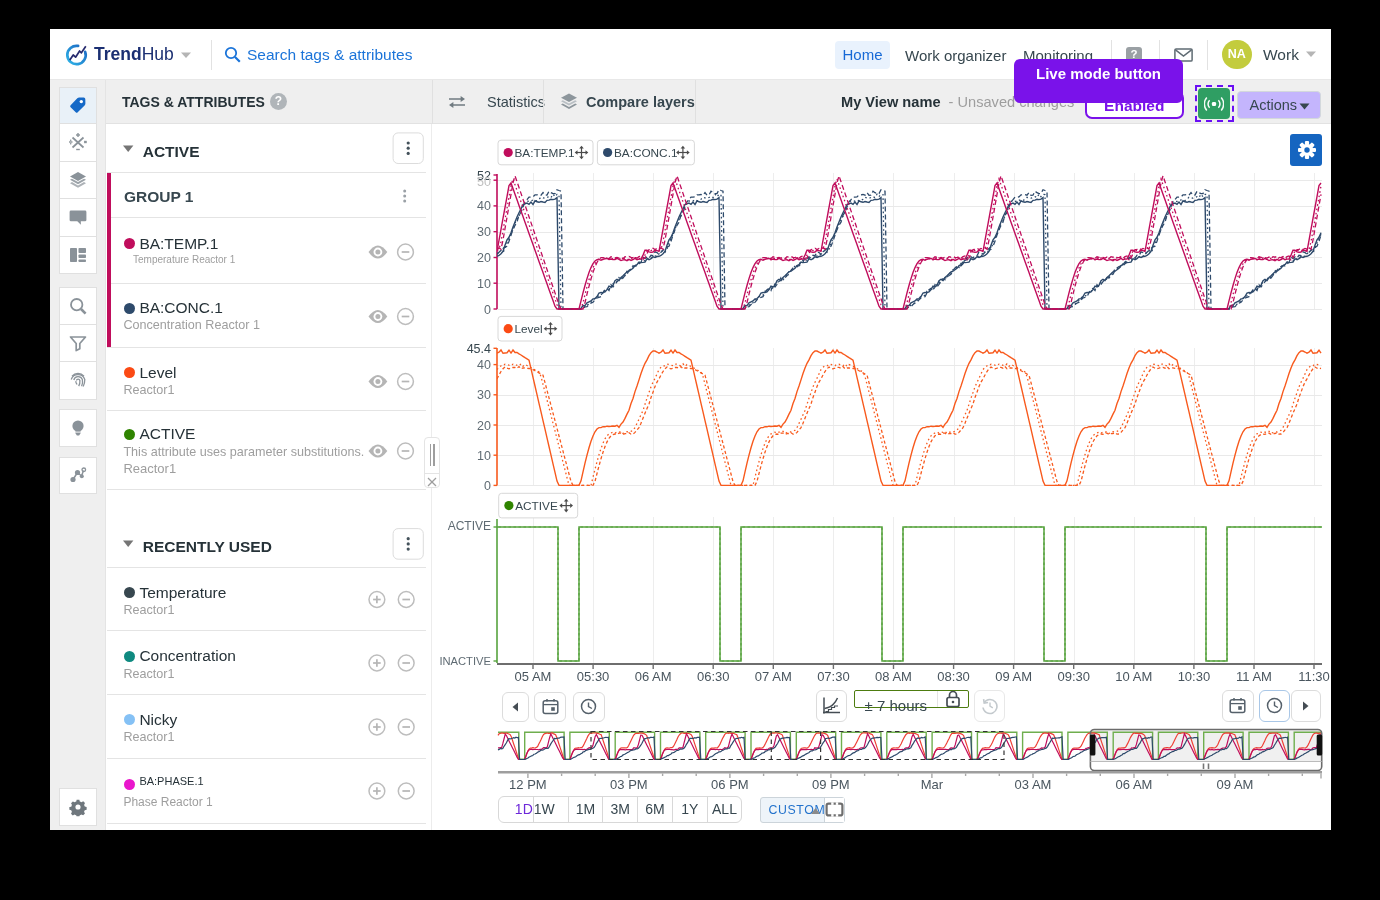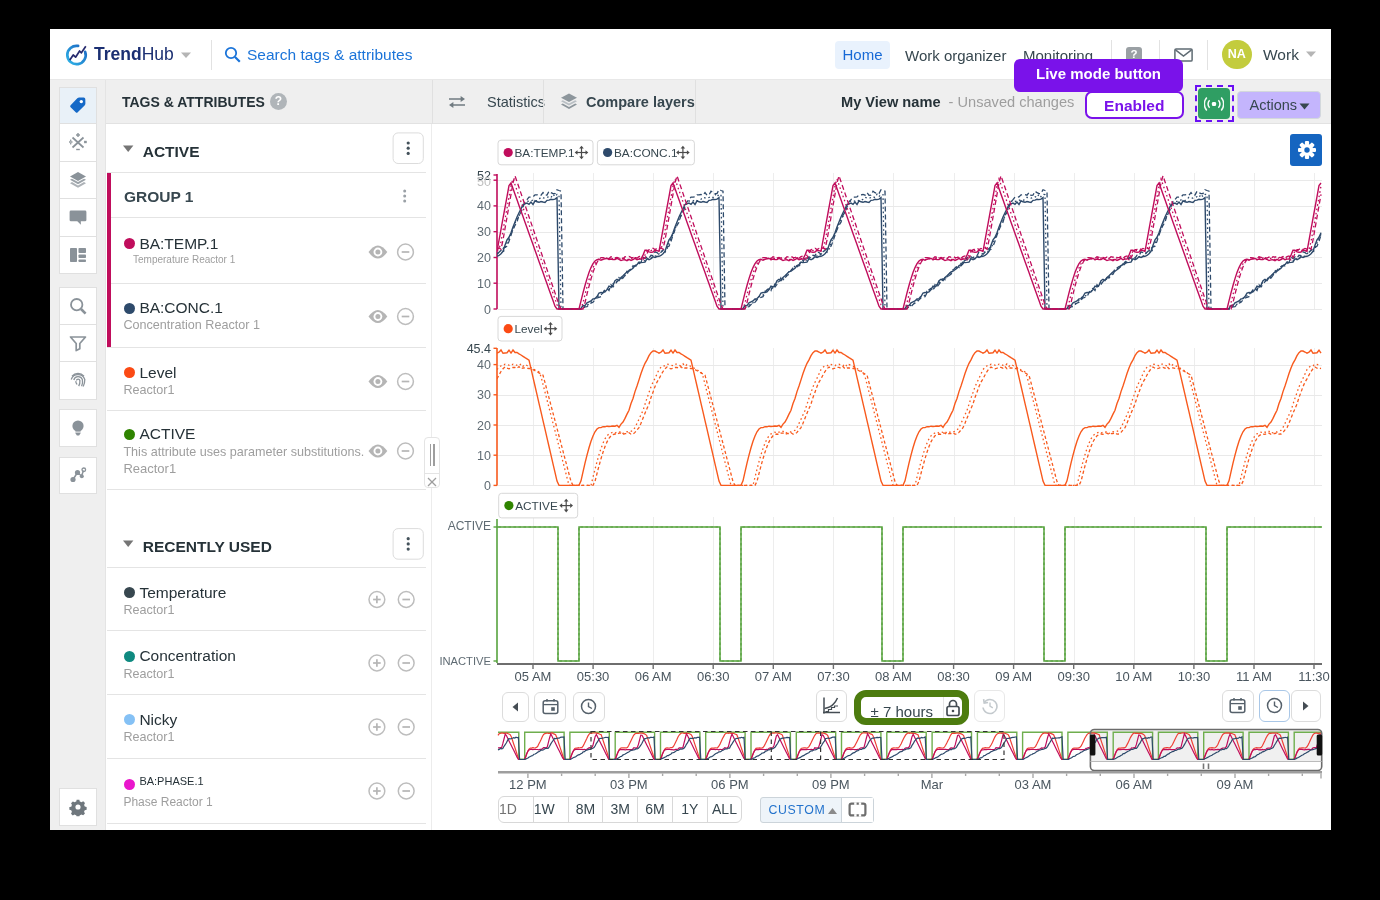--- a/index.html
+++ b/index.html
@@ -70,21 +70,21 @@
           <path d="M14.4,4.2 a5.4,5.4 0 0 1 0,7.6"></path>
           <path d="M2.8,1.6 a9.6,9.6 0 0 0 0,12.8" opacity="0.95"></path>
           <path d="M17.2,1.6 a9.6,9.6 0 0 1 0,12.8" opacity="0.95"></path>
         </g>
         <rect x="7.9" y="5.9" width="4.2" height="4.2" rx="1.3" fill="#fff"></rect>
       </svg>
     </div>
     <div class="abs" style="left:1186.5px;top:62px;width:84.5px;height:28px;background:#c4b5fd;border:1px solid #d3d8dc;border-radius:4px;font-size:14.5px;color:#37474f;text-align:left;line-height:26px;padding-left:12px">Actions<svg width="11" height="7" style="position:absolute;right:10px;top:11px">
         <path d="M0.5,0.5 h10 l-5,6 Z" fill="#37474f"></path>
       </svg></div>
-    <div class="abs" style="left:963.6px;top:29.6px;width:169.9px;height:33px;background:#7a12ea;border-radius:6px;color:#fff;font-size:15px;font-weight:bold;text-align:center;line-height:29.6px;z-index:50">Live mode button</div>
+    <div class="abs" style="left:963.6px;top:29.6px;width:169.9px;height:44px;background:#7a12ea;border-radius:6px;color:#fff;font-size:15px;font-weight:bold;text-align:center;line-height:29.6px;z-index:50">Live mode button</div>
     <div class="abs" style="left:0;top:51px;width:56px;height:749.6px;background:#efefef;border-right:1px solid #e4e4e4"></div>
     <div class="abs" style="left:8.5px;top:57.7px;width:38px;height:37.5px;background:#e9f1f8;border:1px solid #e0e0e0;border-top-width:1px;display:flex;align-items:center;justify-content:center">
       <svg width="20" height="20" viewBox="0 0 20 20" style="">
         <path d="M2.6,10.2 L9.3,3.2 q0.8,-0.8 1.9,-0.8 l4.6,0.1 q1.4,0 1.5,1.5 l0.1,4.6 q0,1.1 -0.8,1.9 l-6.9,6.8 q-1,1 -2,0 l-5.1,-5.1 q-1,-1 0,-2 Z" fill="#1569c7"></path>
         <circle cx="13.3" cy="6.6" r="1.7" fill="#fff"></circle>
       </svg>
     </div>
     <div class="abs" style="left:8.5px;top:95.2px;width:38px;height:37.5px;background:#fff;border:1px solid #e0e0e0;border-top-width:0px;display:flex;align-items:center;justify-content:center">
       <svg width="20" height="20" viewBox="0 0 20 20" style="">
         <g stroke="#8a9299" stroke-width="1.7" fill="none">
@@ -533,21 +533,21 @@
     <div class="btn" style="left:766.4px;top:661.1px;width:30.8px;height:31.8px;border-color:#dcdcdc;">
       <svg width="19" height="19" viewBox="0 0 19 19" style="">
         <g fill="none" stroke="#454d54" stroke-width="1.5">
           <path d="M2,1.5 v16"></path>
           <path d="M1,16.5 h17"></path>
           <path d="M2.5,12.5 q6,-1 9,-4.5 q2.5,-2.6 4,-6"></path>
           <path d="M3.5,15.5 h3 v-2 h3 v-2 h3 v-1.5 h3.5" stroke-width="1.2"></path>
         </g>
       </svg>
     </div>
-    <div class="abs" style="left:803.9px;top:661.1px;width:115.1px;height:35px;background:#fff;border:7px solid #4d7c0f;border-radius:12px;display:flex">
+    <div class="abs" style="left:803.9px;top:661.1px;width:115.1px;height:18px;background:#fff;border:1px solid #4d7c0f;border-radius:2px;display:flex">
       <div style="width:81.9px;text-align:center;line-height:30px;font-size:15px;color:#37474f">± 7 hours</div>
       <div style="flex:1;border-left:1px solid #e4e4e4;display:flex;align-items:center;justify-content:center">
         <svg width="16" height="18" viewBox="0 0 16 18" style="">
           <rect x="2" y="7.5" width="12" height="9" rx="1.8" fill="none" stroke="#454d54" stroke-width="1.7"></rect>
           <path d="M4.5,7.5 v-2.5 a3.5,3.5 0 0 1 7,0 v2.5" fill="none" stroke="#454d54" stroke-width="1.7"></path>
           <circle cx="8" cy="12" r="1.3" fill="#454d54"></circle>
         </svg>
       </div>
     </div>
     <div class="btn" style="left:924px;top:661.1px;width:31px;height:31.8px;border-color:#e8e8e8;">
@@ -625,29 +625,29 @@
       <text x="1134.0" y="788.5" font-size="13" fill="#49555e" text-anchor="middle">06 AM</text>
       <line x1="1167.6" y1="773.5" x2="1167.6" y2="776.0" stroke="#a8a8a8" stroke-width="1.4"></line>
       <line x1="1201.3" y1="773.5" x2="1201.3" y2="776.0" stroke="#a8a8a8" stroke-width="1.4"></line>
       <line x1="1235.0" y1="773.5" x2="1235.0" y2="778.0" stroke="#a8a8a8" stroke-width="1.4"></line>
       <text x="1235.0" y="788.5" font-size="13" fill="#49555e" text-anchor="middle">09 AM</text>
       <line x1="1268.6" y1="773.5" x2="1268.6" y2="776.0" stroke="#a8a8a8" stroke-width="1.4"></line>
       <line x1="1302.3" y1="773.5" x2="1302.3" y2="776.0" stroke="#a8a8a8" stroke-width="1.4"></line>
       <line x1="1321" y1="773.5" x2="1321" y2="778.5" stroke="#a8a8a8" stroke-width="1.4"></line>
     </svg>
     <div class="abs" style="left:448px;top:767.2px;width:244.4px;height:27.1px;background:#fff;border:1px solid #d8d8d8;border-radius:6px;display:flex">
-      <div style="flex:1;text-align:left;line-height:25px;font-size:14px;color:#737373">1D</div>
+      <div style="flex:1;text-align:right;line-height:25px;font-size:14px;color:#6d28d9">1D</div>
       <div style="flex:1;border-left:1px solid #d8d8d8;line-height:25px;font-size:14px;color:#37474f">1W</div>
-      <div style="flex:1;border-left:1px solid #d8d8d8;text-align:center;line-height:25px;font-size:14px;color:#37474f">8M</div>
+      <div style="flex:1;border-left:1px solid #d8d8d8;text-align:center;line-height:25px;font-size:14px;color:#37474f">1M</div>
       <div style="flex:1;border-left:1px solid #d8d8d8;text-align:center;line-height:25px;font-size:14px;color:#37474f">3M</div>
       <div style="flex:1;border-left:1px solid #d8d8d8;text-align:center;line-height:25px;font-size:14px;color:#37474f">6M</div>
       <div style="flex:1;border-left:1px solid #d8d8d8;text-align:center;line-height:25px;font-size:14px;color:#37474f">1Y</div>
       <div style="flex:1;border-left:1px solid #d8d8d8;text-align:center;line-height:25px;font-size:14px;color:#37474f">ALL</div>
     </div>
-    <div class="abs" style="left:709.6px;top:768.0px;width:114px;height:25.5px;border:1px solid #ccd4da;border-radius:3px;display:flex;background:#eef4f9">
+    <div class="abs" style="left:709.6px;top:768.0px;width:85px;height:25.5px;border:1px solid #ccd4da;border-radius:3px;display:flex;background:#eef4f9">
       <div style="width:80px;position:relative">
         <span style="position:absolute;left:8px;top:5px;font-size:12.3px;color:#2272cc;letter-spacing:0.6px">CUSTOM</span>
         <svg width="9" height="6" style="position:absolute;right:3.5px;top:10px">
           <path d="M4.5,0 L9,6 H0 Z" fill="#8a8a8a"></path>
         </svg>
       </div>
       <div style="flex:1;background:#fff;border-left:1px solid #ccd4da;display:flex;align-items:center;justify-content:center">
         <svg width="19" height="15" viewBox="0 0 19 15" style="">
           <rect x="1.6" y="1.6" width="15.8" height="11.8" rx="2" fill="none" stroke="#6e6e6e" stroke-width="2.2"></rect>
           <g stroke="#fff" stroke-width="2.6">

